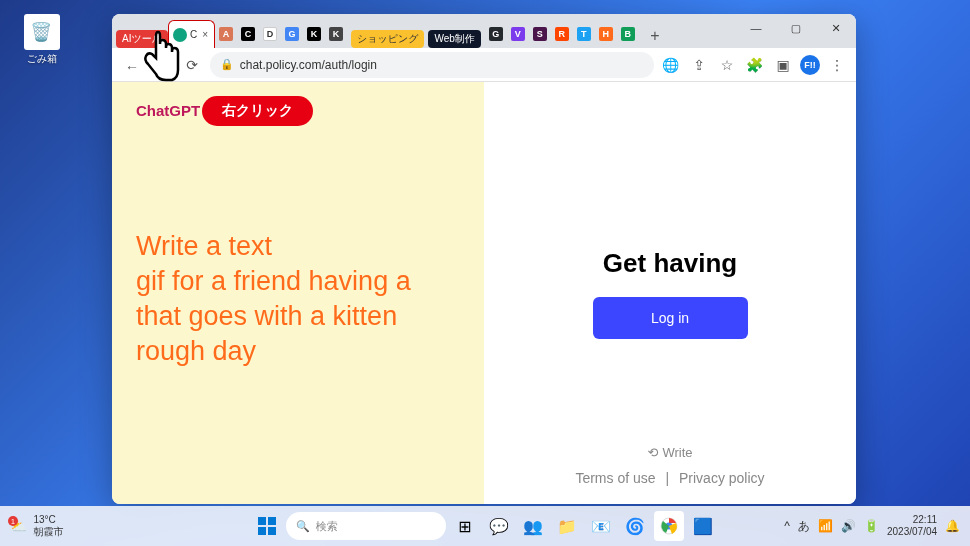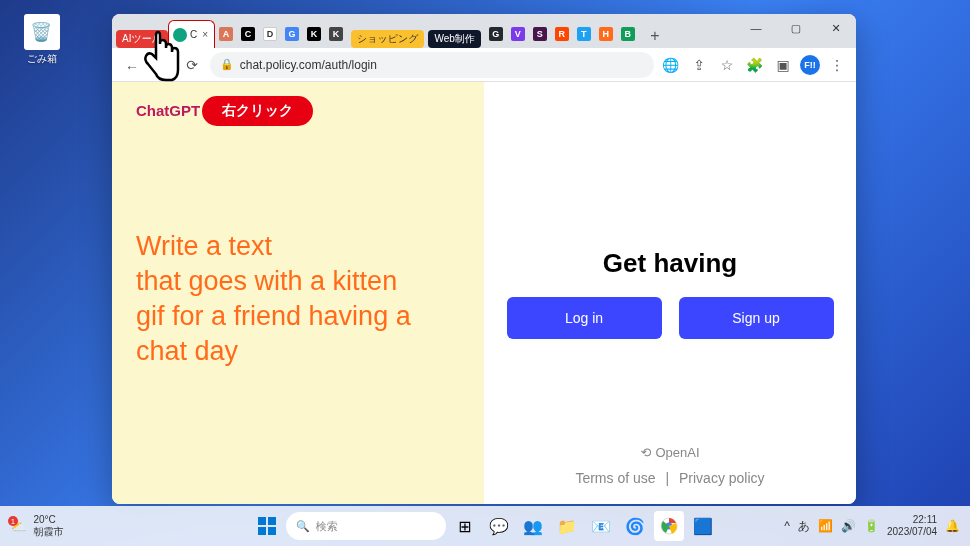--- a/index.html
+++ b/index.html
@@ -161,56 +161,55 @@
   </div>
 
   <div class="page">
     <div class="page-left">
       <div class="brand">
         <span>ChatGPT</span>
         <span class="brand-dot"></span>
       </div>
       <div class="hero">
         <div class="hero-bold">Write a text</div>
+        <div>gif for a friend having a</div>
         <div>that goes with a kitten</div>
-        <div>gif for a friend having a</div>
-        <div>chat day</div>
+        <div>rough day</div>
       </div>
     </div>
     <div class="page-right">
       <div class="gs-title">Get having</div>
       <div class="btn-row">
         <button class="auth-btn">Log in</button>
-        <button class="auth-btn">Sign up</button>
       </div>
       <div class="footer-area">
         <div class="openai-logo">
           <span>⟲</span>
-          <span>OpenAI</span>
+          <span>Write</span>
         </div>
         <div class="footer-links">
           <a>Terms of use</a>
           <span style="margin:0 6px">|</span>
           <a>Privacy policy</a>
         </div>
       </div>
     </div>
   </div>
 </div>
 
 <div class="annotation-bubble">右クリック</div>
 <svg class="cursor-hand" viewBox="0 0 60 70">
   <path d="M28 8 L28 30 L24 26 Q20 24 18 28 Q16 32 20 36 L28 46 Q30 52 38 52 L44 52 Q50 50 50 42 L50 24 Q50 20 46 20 Q44 20 44 24 L44 20 Q44 16 40 16 Q38 16 38 20 L38 16 Q38 12 34 12 Q32 12 32 16 L32 8 Q32 4 30 4 Q28 4 28 8 Z" fill="#fff" stroke="#000" stroke-width="2.5"></path>
 </svg>
 
 <div class="taskbar">
   <div class="tb-left">
     <span class="weather-icon">⛅<span class="weather-badge">1</span></span>
     <div>
-      <div>20°C</div>
+      <div>13°C</div>
       <div>朝霞市</div>
     </div>
   </div>
   <div class="tb-center">
     <div class="tb-icon">
       <svg width="18" height="18" viewBox="0 0 18 18">
           <rect x="0" y="0" width="8" height="8" fill="#0078d4"></rect>
           <rect x="10" y="0" width="8" height="8" fill="#0078d4"></rect>
           <rect x="0" y="10" width="8" height="8" fill="#0078d4"></rect>
           <rect x="10" y="10" width="8" height="8" fill="#0078d4"></rect>

